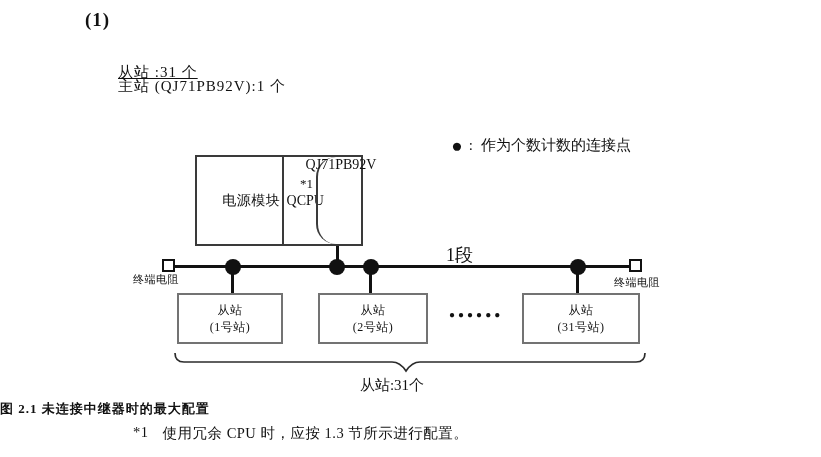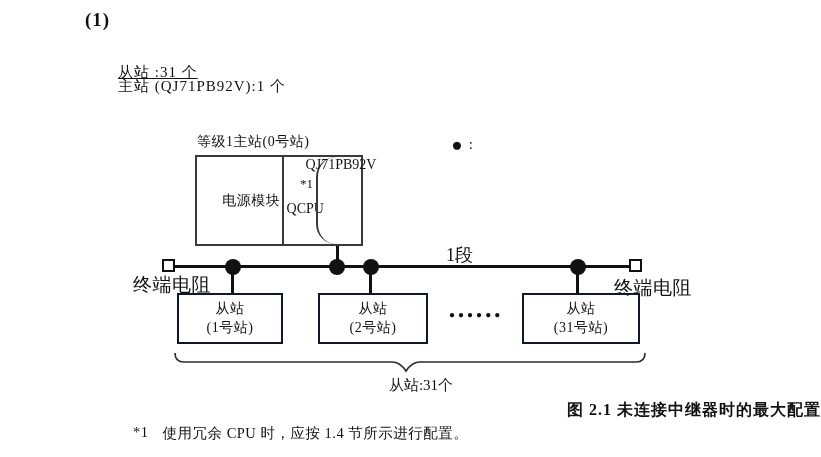--- a/index.html
+++ b/index.html
@@ -32,62 +32,62 @@
     left:195px;top:155px;width:168px;height:91px;
     border:2px solid #3a3a3a;box-sizing:border-box;
     display:flex;
   }
   .mcell{box-sizing:border-box;position:relative;font-size:14px;}
   .mcell.power{width:86px;display:flex;align-items:center;justify-content:center;letter-spacing:0.5px;margin-left:24px;}
   .mcell.cpu{width:48px;border-left:2px solid #3a3a3a;}
   .mcell.mod{width:45px;border-left:2px solid #3a3a3a;
     display:flex;flex-direction:row;justify-content:center;padding-left:3px;line-height:1.15;border-radius:20px;}
   .cpu-note{position:absolute;right:3px;top:19px;font-size:13px;}
-  .cpu-name{position:absolute;left:3px;top:44px;font-size:14px;}
+  .cpu-name{position:absolute;left:3px;top:36px;font-size:14px;}
 
   
   .wire{background:#111;}
   .dot{width:16px;height:16px;border-radius:50%;background:#111;}
   .terminator{width:9px;height:9px;border:2px solid #111;background:#fff;}
-  .t-label{font-size:19px;letter-spacing:0.5px;white-space:nowrap;}
+  .t-label{font-size:11px;letter-spacing:0.5px;white-space:nowrap;}
   .segment-label{left:446px;top:243px;font-size:18px;white-space:nowrap;}
 
   
   .slave{
-    border:2px solid #0f172a;box-sizing:border-box;
+    border:2px solid #737373;box-sizing:border-box;
     display:flex;flex-direction:column;align-items:center;justify-content:center;
-    font-size:14px;line-height:1.35;top:293px;height:51px;letter-spacing:0.5px;
+    font-size:12px;line-height:1.35;top:293px;height:51px;letter-spacing:0.5px;
   }
   .ellipsis{left:449px;top:309px;font-size:10px;letter-spacing:3px;white-space:nowrap;}
 
   
-  .brace-label{left:316px;top:376px;width:210px;text-align:center;font-size:15px;white-space:nowrap;}
+  .brace-label{left:287px;top:376px;width:210px;text-align:center;font-size:15px;white-space:nowrap;}
 
   
-  .caption{left:0;top:400px;width:821px;text-align:right;
-    font-size:16px;font-weight:bold;letter-spacing:1px;}
+  .caption{left:0;top:400px;width:821px;text-align:left;
+    font-size:13px;font-weight:bold;letter-spacing:1px;}
   .footnote{left:133px;top:424px;display:flex;gap:14px;font-size:14.5px;white-space:nowrap;letter-spacing:0.5px;}
 </style>
 </head>
 <body>
 
 <div id="page">
 
   <div class="abs heading">
     <span>(1)</span>
   </div>
   <div class="abs subline" style="top:39px;margin-top:38px;">主站 (QJ71PB92V):1 个</div>
   <div class="abs subline" style="top:63px;text-decoration:underline;">从站 :31 个</div>
 
   <div class="abs legend">
     <span class="bullet">●</span>
     <span>:</span>
+    <span>作为个数计数的连接点</span>
   </div>
 
-  <div class="abs master-label">等级1主站(0号站)</div>
   <div class="abs master-box">
     <div class="mcell power">电源模块</div>
     <div class="mcell cpu">
       <span class="cpu-note">*1</span>
       <span class="cpu-name">QCPU</span>
     </div>
     <div class="mcell mod">
       <span>QJ71</span>
       <span>PB92V</span>
     </div>
@@ -130,16 +130,16 @@
 
   <svg class="abs" style="left:170px;top:346px;" width="480" height="32" viewBox="0 0 480 32">
     <path d="M 5,7 Q 5,16 14,16 L 222,16 Q 230,16 236,25 Q 242,16 250,16 L 466,16 Q 475,16 475,7" fill="none" stroke="#2b2b2b" stroke-width="1.7"></path>
   </svg>
   <div class="abs brace-label">从站:31个</div>
 
   <div class="abs caption">图 2.1 未连接中继器时的最大配置</div>
 
   <div class="abs footnote">
     <span>*1</span>
-    <span>使用冗余 CPU 时，应按 1.4 节所示进行配置。</span>
+    <span>使用冗余 CPU 时，应按 1.3 节所示进行配置。</span>
   </div>
 
 </div>
 
 </body></html>

